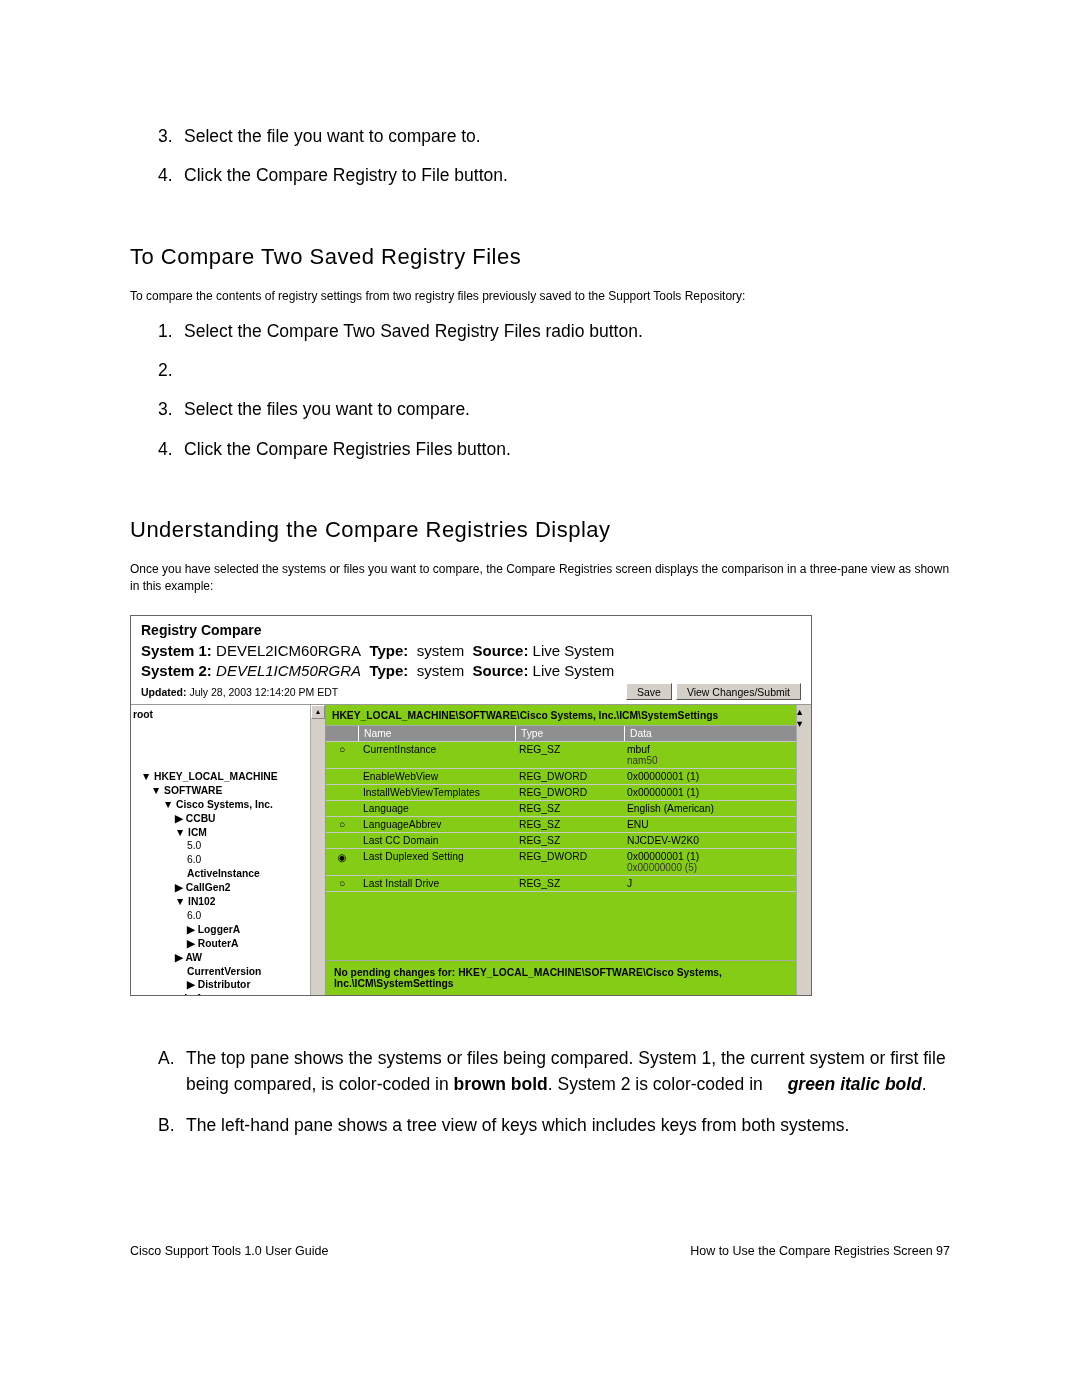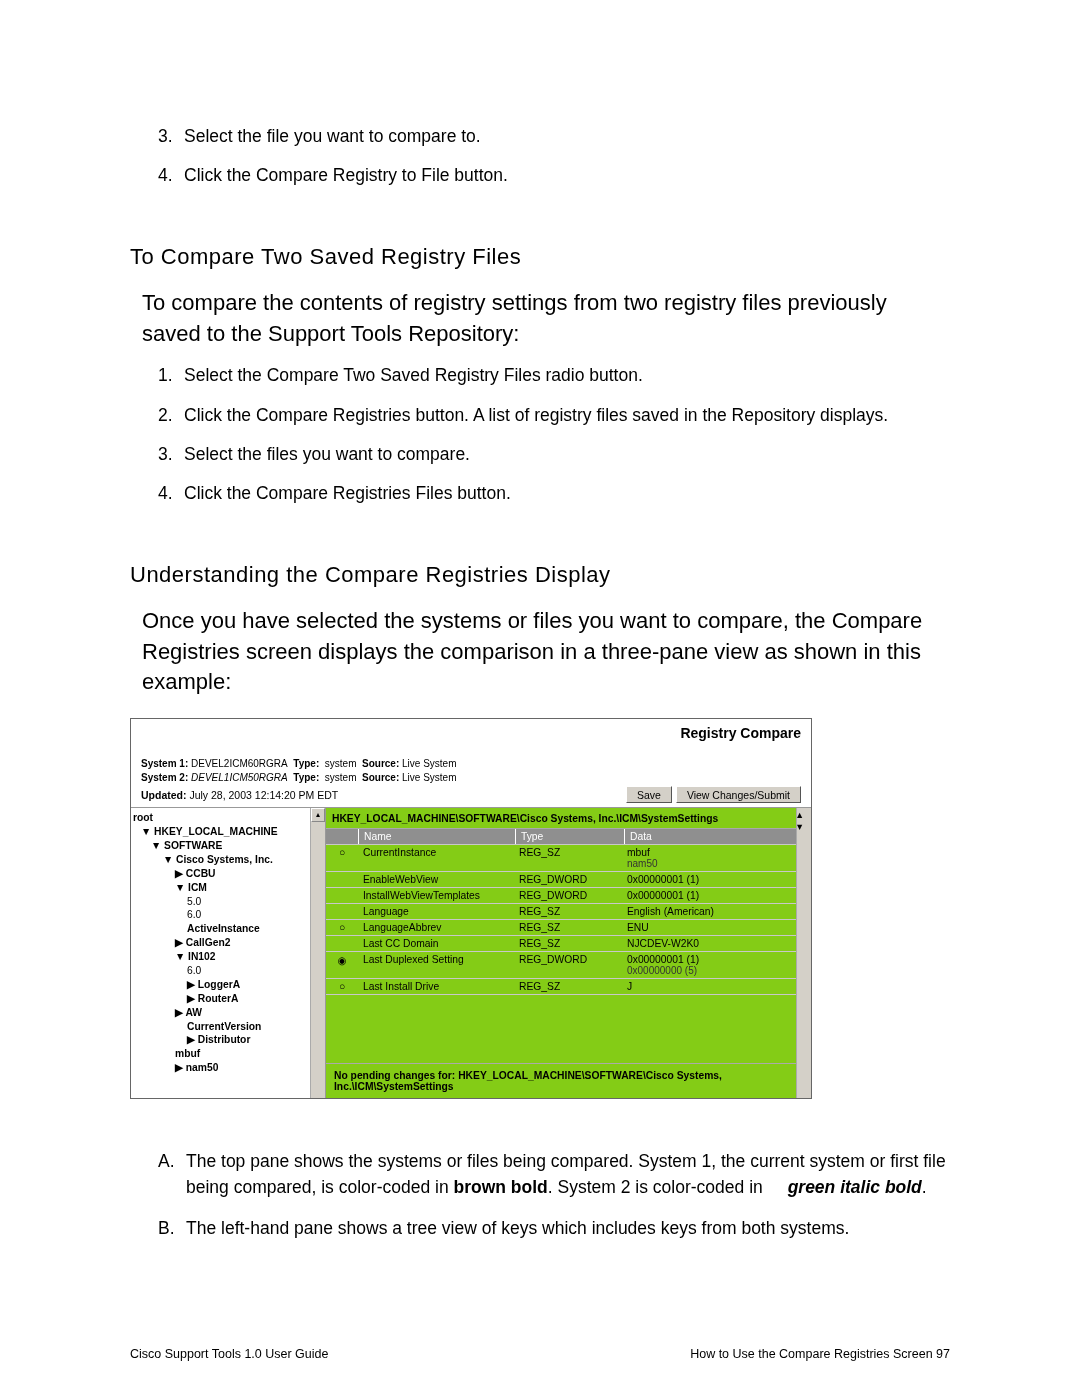--- a/index.html
+++ b/index.html
@@ -8,23 +8,23 @@
     background: #fff;
     font-family: Verdana, Arial, sans-serif;
     color: #000;
     width: 1080px;
   }
   .page {
     padding: 110px 130px 50px 130px;
     box-sizing: border-box;
   }
   .body-text {
-    font-size: 22px;
+    font-size: 12px;
     line-height: 1.4;
-    margin: 14px 12px;
+    margin: 14px 0;
   }
   .ol {
     margin: 14px 0;
     padding-left: 28px;
   }
   .ol .li {
     font-size: 17.5px;
     line-height: 1.45;
     margin: 14px 0;
     display: flex;
@@ -45,24 +45,23 @@
     font-family: Tahoma, Arial, sans-serif;
     background: #fff;
   }
   .fig-header {
     padding: 6px 10px 4px 10px;
     font-size: 11px;
   }
   .rc-title {
     font-weight: bold;
     font-size: 14px;
-    margin-bottom: 16px;
-    text-align: right;
-  }
-  .rc-line { font-size: 10px; line-height: 1.35; }
+    margin-bottom: 3px;
+  }
+  .rc-line { font-size: 15px; line-height: 1.35; }
   .rc-line b { font-weight: bold; }
   .rc-top-row {
     display: flex;
     align-items: center;
     font-size: 10.5px;
     margin-top: 2px;
   }
   .rc-top-row .spacer { flex: 1; }
   .btn {
     display: inline-block;
@@ -91,21 +90,21 @@
     font-size: 10.5px;
     overflow: hidden;
     position: relative;
   }
   .tree {
     padding: 3px 2px;
     line-height: 1.35;
     font-size: 10.3px;
   }
   .tree div { white-space: nowrap; }
-  .pad1 { padding-left: 8px; }
+  .pad1 { padding-left: 8px; margin-top: 48px; }
   .pad2 { padding-left: 18px; }
   .pad3 { padding-left: 30px; }
   .pad4 { padding-left: 42px; }
   .pad5 { padding-left: 54px; }
   .bold { font-weight: bold; }
   .scroll-v {
     position: absolute;
     right: 0; top: 0; bottom: 0;
     width: 14px;
     background: #d4d0c8;
@@ -204,21 +203,20 @@
   <h3 class="section-h">To Compare Two Saved Registry Files</h3>
   <p class="body-text">To compare the contents of registry settings from two registry files previously saved to the Support Tools Repository:</p>
 
   <div class="ol">
     <div class="li">
         <span class="num">1.</span>
         <span>Select the Compare Two Saved Registry Files radio button.</span>
       </div>
     <div class="li">
         <span class="num">2.</span>
-        <span>Click the Compare Registries button. A list of registry files saved in the Repository displays.</span>
       </div>
     <div class="li">
         <span class="num">3.</span>
         <span>Select the files you want to compare.</span>
       </div>
     <div class="li">
         <span class="num">4.</span>
         <span>Click the Compare Registries Files button.</span>
       </div>
   </div>

